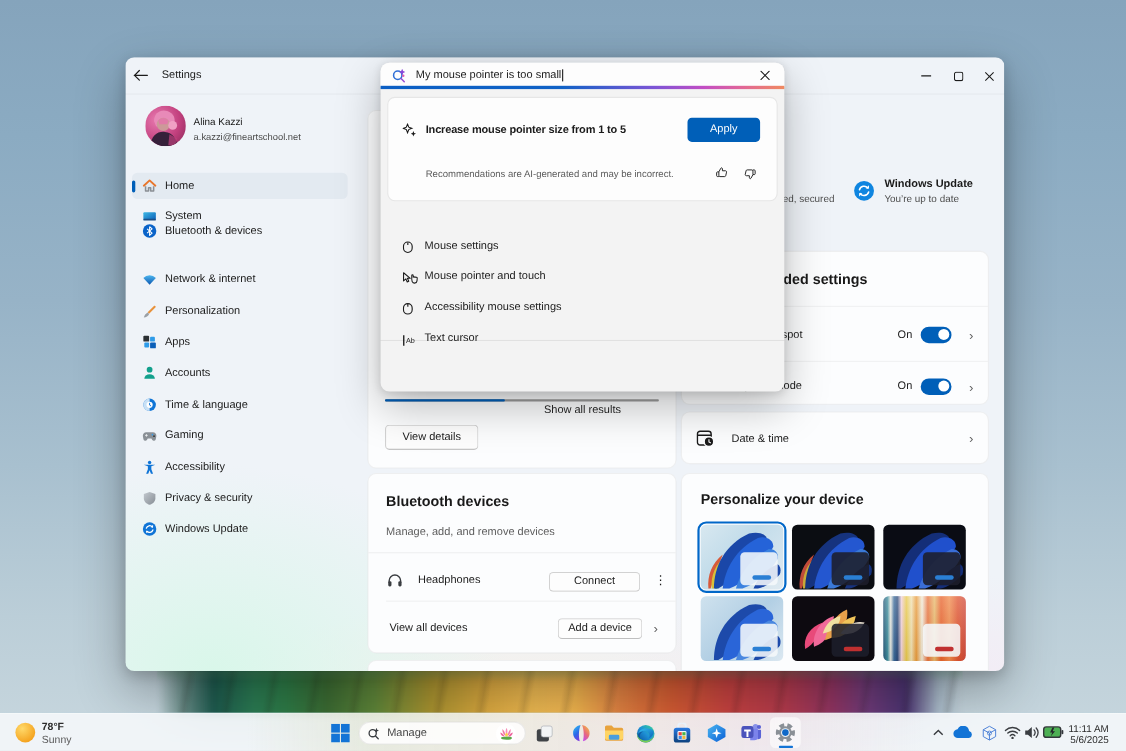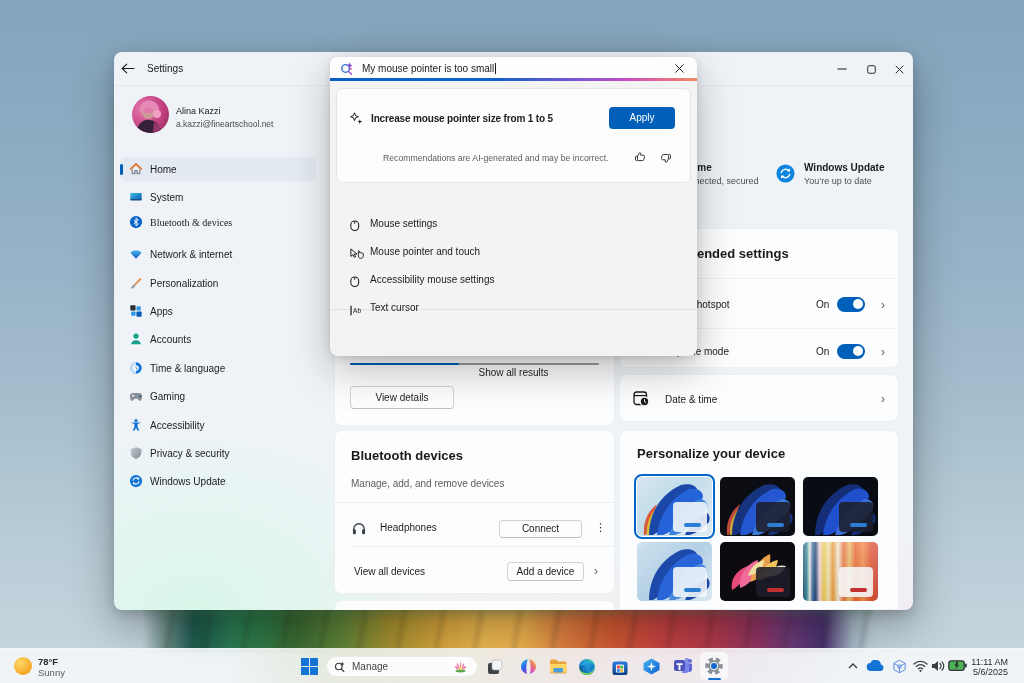--- a/index.html
+++ b/index.html
@@ -30,21 +30,21 @@
   .titlesep { position:absolute; left:114px; top:85px; width:799px; height:1px; background:rgba(0,0,0,0.04);}
   .card { position:absolute; background:#fcfdfe; border:1px solid rgba(0,0,0,0.055); border-radius:8px; }
   .t12 { font-size:10px; color:#1b1b1b; }
   .navlabel { font-size:10px; color:#1b1b1b; position:absolute; left:30px; top:50%; transform:translateY(-50%); white-space:nowrap;}
   .navrow { position:absolute; left:6px; width:196px; height:24px; border-radius:5px; }
   .navicon { position:absolute; left:9px; top:50%; transform:translateY(-50%); width:14px; height:14px; }
   .btn { position:absolute; background:#fdfdfd; border:1px solid #d2d2d2; border-bottom-color:#bfbfbf; border-radius:4px; font-size:10px; color:#1b1b1b; display:flex; align-items:center; justify-content:center; }
   .chev { position:absolute; color:#5f5f5f; font-size:12px; }
   .toggle { position:absolute; width:28px; height:15.5px; background:#005fb8; border-radius:8px; }
   .toggle:after { content:""; position:absolute; right:2.5px; top:2.7px; width:10px; height:10px; background:#fff; border-radius:50%; }
-  #flyout { position:absolute; left:330px; top:57px; width:367px; height:299px; border-radius:8px;
+  #flyout { position:absolute; left:346px; top:57px; width:367px; height:299px; border-radius:8px;
     background:#f3f3f3; box-shadow: 0 14px 40px rgba(0,0,0,0.26), 0 2px 8px rgba(0,0,0,0.12); }
   #searchbar { position:absolute; left:0; top:0; width:100%; height:22px; background:#fdfdfd; border-radius:8px 8px 0 0; }
   #gradline { position:absolute; left:0; top:21.2px; width:100%; height:2.4px;
     background:linear-gradient(90deg,#0b5fc4 0%, #1062c6 45%, #7e55d6 68%, #c24ec4 80%, #e0659a 89%, #f08a60 100%); }
   #taskbar { position:absolute; left:0; top:648px; width:1024px; height:35px;
     background:rgba(246,248,250,0.88);
     backdrop-filter: blur(16px) saturate(1.25);
     border-top:1px solid rgba(255,255,255,0.4);
   }
 </style>
@@ -105,21 +105,21 @@
               <linearGradient id="sysg" x1="0" y1="0" x2="1" y2="1">
                 <stop offset="0" stop-color="#3db7e4"></stop>
                 <stop offset="1" stop-color="#0b5fb8"></stop>
               </linearGradient>
             </defs>
             <rect x="1.5" y="3.5" width="13" height="8" rx="1" fill="url(#sysg)"></rect>
             <rect x="1.5" y="10.2" width="13" height="1.8" rx="0.9" fill="#1b4e86"></rect>
           </svg></div>
         <div class="navlabel">System</div>
       </div>
-      <div class="navrow" style="top:158px;font-family:Liberation Serif, serif;">
+      <div class="navrow" style="top:146px;">
         <div class="navicon"><svg viewBox="0 0 16 16" width="14" height="14">
             <circle cx="8" cy="8" r="7" fill="#0a63c9"></circle>
             <path d="M8 3.4 V12.6 L10.6 10.2 L5.4 5.8 M8 3.4 L10.6 5.8 L5.4 10.2" stroke="#fff" stroke-width="1.1" fill="none" stroke-linejoin="round"></path>
           </svg></div>
         <div class="navlabel">Bluetooth &amp; devices</div>
       </div>
       <div class="navrow" style="top:190.2px;">
         <div class="navicon"><svg viewBox="0 0 16 16" width="14" height="14">
             <defs>
               <linearGradient id="wifig" x1="0" y1="0" x2="0" y2="1">
@@ -207,21 +207,21 @@
         <circle cx="10" cy="10" r="9.5" fill="#0f85e0"></circle>
         <path d="M5.6 8.9 a4.6 4.6 0 0 1 8 -1.6 M14.4 11.1 a4.6 4.6 0 0 1 -8 1.6" stroke="#fff" stroke-width="1.5" fill="none" stroke-linecap="round"></path>
         <path d="M14.7 4.6 v3.1 h-3.1 Z M5.3 15.4 v-3.1 h3.1 Z" fill="#fff"></path>
       </svg></div>
   <div class="abs" style="left:690px;top:110px;font-size:10px;font-weight:bold;color:#1b1b1b;">Windows Update</div>
   <div class="abs" style="left:690px;top:123.5px;font-size:9px;color:#4e4e4e;">You’re up to date</div>
 
   <div class="card" style="left:220px;top:48px;width:281px;height:326px;"></div>
   <div class="abs" style="left:236px;top:310.5px;width:249px;height:2.5px;background:#9a9a9a;border-radius:2px;"></div>
   <div class="abs" style="left:236px;top:310.5px;width:109px;height:2.5px;background:#005fb8;border-radius:2px;"></div>
-  <div class="btn" style="left:236px;top:334px;width:104px;height:23px;">View details</div>
+  <div class="btn" style="left:236px;top:334px;width:85px;height:23px;">View details</div>
 
   <div class="card" style="left:220px;top:378px;width:281px;height:164px;"></div>
   <div class="abs" style="left:237px;top:396px;font-size:13px;font-weight:bold;color:#191919;">Bluetooth devices</div>
   <div class="abs" style="left:237px;top:426px;font-size:10px;color:#5d5d5d;">Manage, add, and remove devices</div>
   <div class="abs" style="left:221px;top:450px;width:279px;height:1px;background:rgba(0,0,0,0.055);"></div>
   <div class="abs" id="hpicon" style="left:238px;top:469px;width:14px;height:13px;"><svg viewBox="0 0 16 15" width="14" height="13">
         <path d="M2 10 V8 a6 6 0 0 1 12 0 v2" stroke="#3a3d41" stroke-width="1.5" fill="none"></path>
         <rect x="1" y="8.5" width="3.4" height="5.5" rx="1.4" fill="#3a3d41"></rect>
         <rect x="11.6" y="8.5" width="3.4" height="5.5" rx="1.4" fill="#3a3d41"></rect>
       </svg></div>
@@ -344,21 +344,21 @@
       <path d="M0.5 0.5 L9.5 9.5 M9.5 0.5 L0.5 9.5" stroke="#1b1b1b" stroke-width="1.1"></path>
     </svg>
 
   <div class="abs" style="left:6px;top:30.5px;width:355px;height:95px;background:#fdfdfd;border:1px solid #e6e6e6;border-radius:7px;"></div>
   <svg class="abs" style="left:20px;top:55px" width="13" height="13" viewBox="0 0 13 13">
     <path d="M4.5 0.8 L5.6 3.6 L8.4 4.7 L5.6 5.8 L4.5 8.6 L3.4 5.8 L0.6 4.7 L3.4 3.6 Z" fill="none" stroke="#1b1b1b" stroke-width="1"></path>
     <path d="M9.8 7.2 L10.5 8.9 L12.2 9.6 L10.5 10.3 L9.8 12 L9.1 10.3 L7.4 9.6 L9.1 8.9 Z" fill="#1b1b1b"></path>
   </svg>
   <div class="abs" style="left:41px;top:55.5px;font-size:10px;font-weight:bold;color:#1b1b1b;letter-spacing:-0.15px;">Increase mouse pointer size from 1 to 5</div>
   <div class="abs" style="left:279px;top:50px;width:66px;height:21.5px;background:#005fb8;border-radius:4px;color:#fff;font-size:10px;display:flex;align-items:center;justify-content:center;">Apply</div>
-  <div class="abs" style="left:41px;top:96px;font-size:8.7px;color:#5c5c5c;margin-left:12px;">Recommendations are AI-generated and may be incorrect.</div>
+  <div class="abs" style="left:41px;top:96px;font-size:8.7px;color:#5c5c5c;">Recommendations are AI-generated and may be incorrect.</div>
   <svg class="abs" id="thumbup" style="left:304px;top:94px" width="12" height="12" viewBox="0 0 24 24">
       <path d="M7 10.5 L10.5 4 c0.8 -1.5 3 -0.8 3 1 v3.5 h5.5 c1.3 0 2.3 1.2 2 2.5 l-1.5 6.5 c-0.2 1 -1.1 1.6 -2 1.6 H9 c-1.1 0 -2 -0.9 -2 -2 Z M7 10.5 H4.5 c-0.8 0 -1.5 0.7 -1.5 1.5 v5.5 c0 0.8 0.7 1.5 1.5 1.5 H7" fill="none" stroke="#1b1b1b" stroke-width="1.7" stroke-linejoin="round"></path>
     </svg>
   <svg class="abs" id="thumbdn" style="left:330px;top:95px" width="12" height="12" viewBox="0 0 24 24">
       <path d="M17 13.5 L13.5 20 c-0.8 1.5 -3 0.8 -3 -1 v-3.5 H5 c-1.3 0 -2.3 -1.2 -2 -2.5 l1.5 -6.5 c0.2 -1 1.1 -1.6 2 -1.6 H15 c1.1 0 2 0.9 2 2 Z M17 13.5 h2.5 c0.8 0 1.5 -0.7 1.5 -1.5 V6.5 c0 -0.8 -0.7 -1.5 -1.5 -1.5 H17" fill="none" stroke="#1b1b1b" stroke-width="1.7" stroke-linejoin="round"></path>
     </svg>
 
   <div id="resrows" style="position: absolute; left: 0px; top: 0px; width: 100%; height: 100%; margin-top: 18px;">
       <div class="abs" style="left:20px;top:142.7px;width:16px;height:13px;"><svg viewBox="0 0 12 14" width="9.5" height="11.5">
           <rect x="1" y="1" width="10" height="12" rx="5" stroke="#1b1b1b" stroke-width="1.3" fill="none"></rect>

